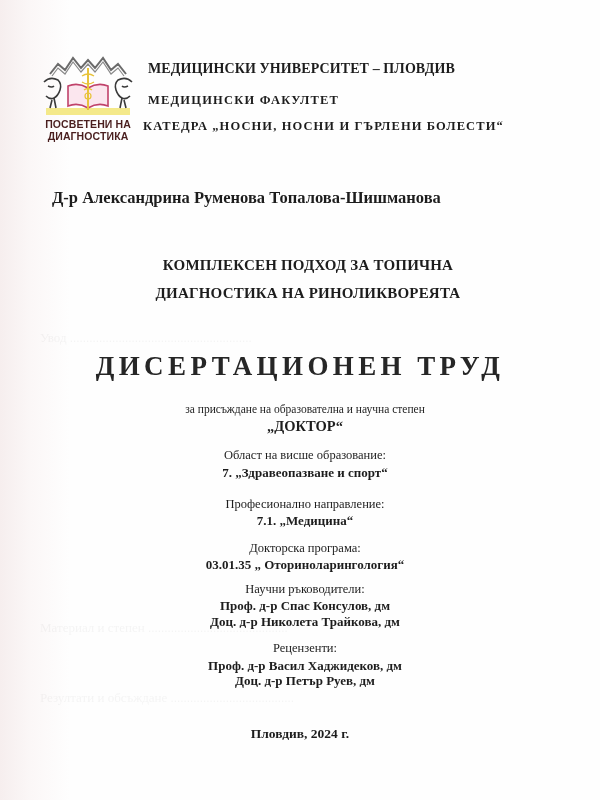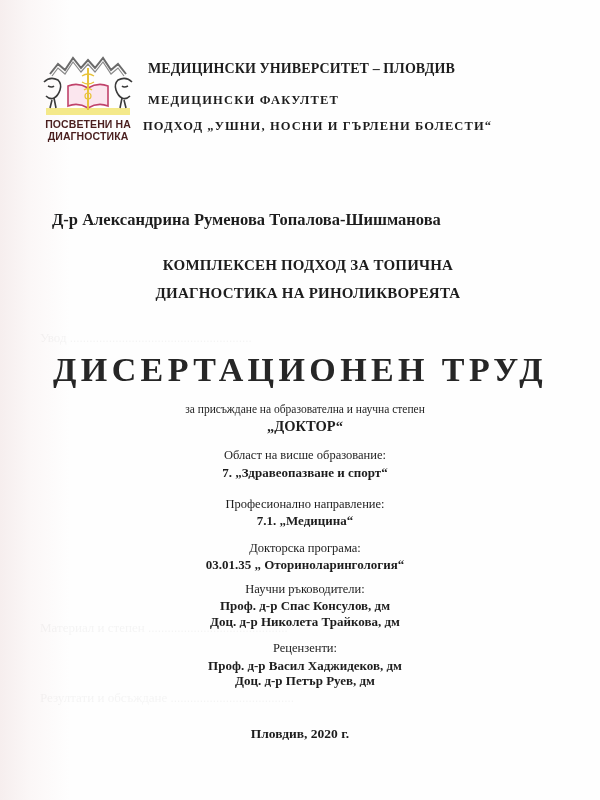--- a/index.html
+++ b/index.html
@@ -82,37 +82,37 @@
       left: 143px;
       top: 119px;
       font-weight: bold;
       font-size: 12.5px;
       letter-spacing: 1.1px;
       white-space: nowrap;
     }
     .author {
       position: absolute;
       left: 52px;
-      top: 210px;
+      top: 188px;
       font-weight: bold;
       font-size: 16.5px;
       white-space: nowrap;
     }
     .topic {
       font-weight: bold;
       font-size: 15px;
       letter-spacing: 0.2px;
     }
     .topic.t1 { top: 257px; left: 8px; }
     .topic.t2 { top: 285px; left: 8px; }
     .thesis {
       top: 351px;
       left: 0;
       font-weight: bold;
-      font-size: 34px;
+      font-size: 27px;
       letter-spacing: 4.4px;
       color: #262626;
     }
     .small {
       font-size: 12.5px;
     }
     .bold-line {
       font-weight: bold;
       font-size: 13px;
     }
@@ -163,21 +163,21 @@
       <line x1="50" y1="16" x2="50" y2="58" stroke="#e8c33a" stroke-width="2"></line>
       <path d="M44,24 q6,-4 12,0 M44,30 q6,4 12,0 M46,38 q4,-3 8,0" fill="none" stroke="#e8c33a" stroke-width="1.4"></path>
       <circle cx="50" cy="44" r="3" fill="none" stroke="#e8c33a" stroke-width="1.2"></circle>
     </svg>
     <div class="logo-caption l1">ПОСВЕТЕНИ НА</div>
     <div class="logo-caption l2">ДИАГНОСТИКА</div>
   </div>
 
   <div class="uni">МЕДИЦИНСКИ УНИВЕРСИТЕТ – ПЛОВДИВ</div>
   <div class="faculty">МЕДИЦИНСКИ ФАКУЛТЕТ</div>
-  <div class="dept">ПОДХОД „УШНИ, НОСНИ И ГЪРЛЕНИ БОЛЕСТИ“</div>
+  <div class="dept">КАТЕДРА „НОСНИ, НОСНИ И ГЪРЛЕНИ БОЛЕСТИ“</div>
 
   <div class="author">Д-р Александрина Руменова Топалова-Шишманова</div>
 
   <div class="center-text topic t1">КОМПЛЕКСЕН ПОДХОД ЗА ТОПИЧНА</div>
   <div class="center-text topic t2">ДИАГНОСТИКА НА РИНОЛИКВОРЕЯТА</div>
 
   <div class="center-text thesis">ДИСЕРТАЦИОНЕН ТРУД</div>
 
   <div class="center-text degree-sub">за присъждане на образователна и научна степен</div>
   <div class="center-text degree">„ДОКТОР“</div>
@@ -192,14 +192,14 @@
   <div class="center-text bold-line f3v">03.01.35 „ Оториноларингология“</div>
 
   <div class="center-text small s1">Научни ръководители:</div>
   <div class="center-text bold-line s1a">Проф. д-р Спас Консулов, дм</div>
   <div class="center-text bold-line s1b">Доц. д-р Николета Трайкова, дм</div>
 
   <div class="center-text small r1">Рецензенти:</div>
   <div class="center-text bold-line r1a">Проф. д-р Васил Хаджидеков, дм</div>
   <div class="center-text bold-line r1b">Доц. д-р Петър Руев, дм</div>
 
-  <div class="center-text place">Пловдив, 2020 г.</div>
+  <div class="center-text place">Пловдив, 2024 г.</div>
 </div>
 
 </body></html>

